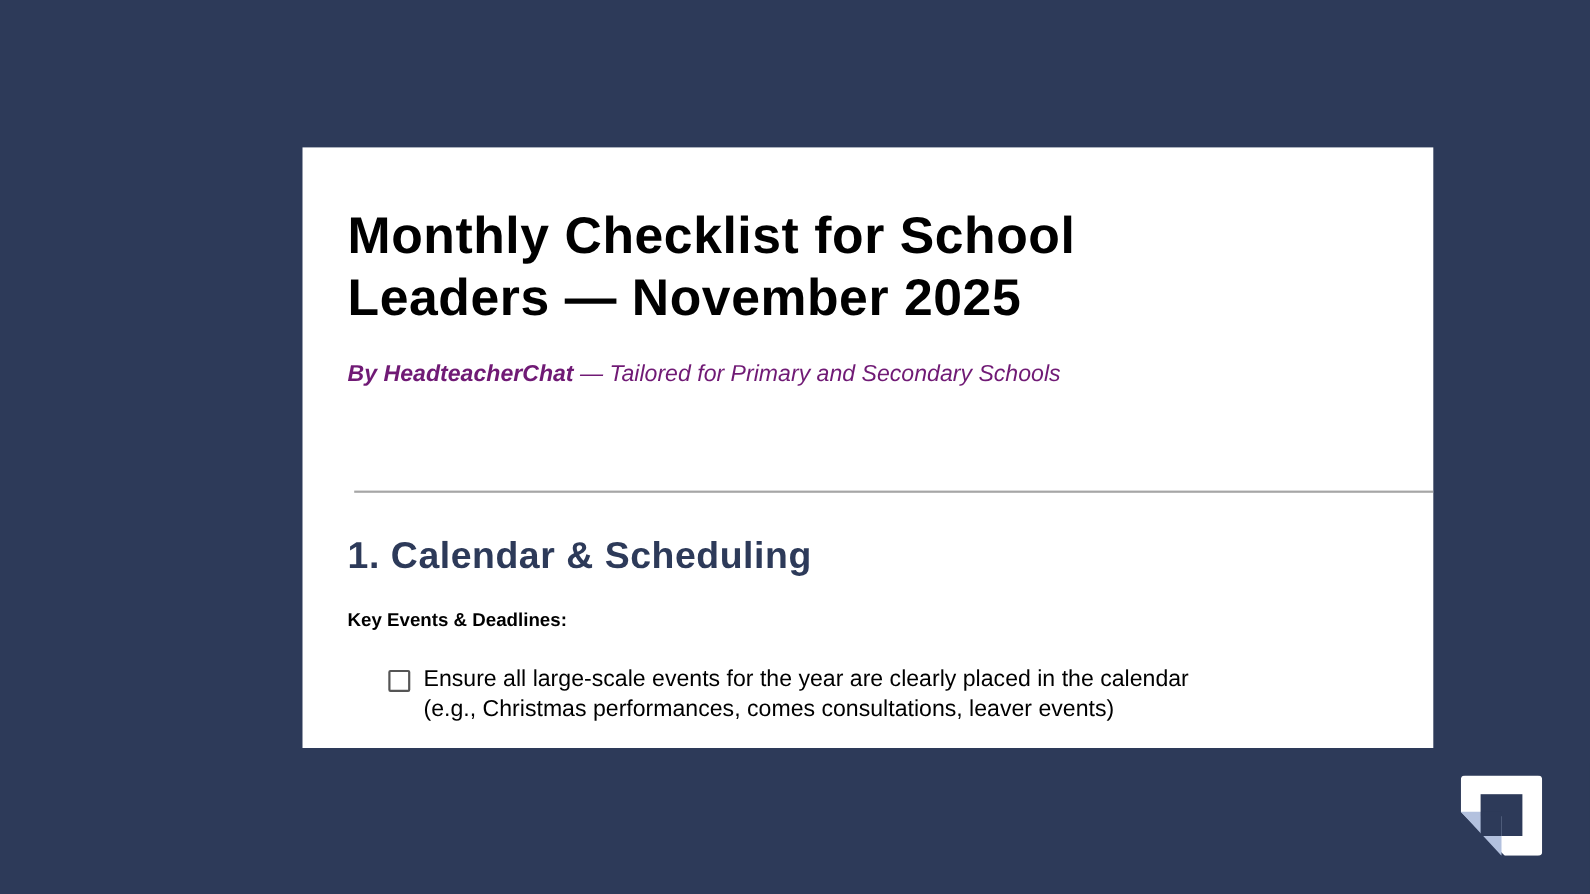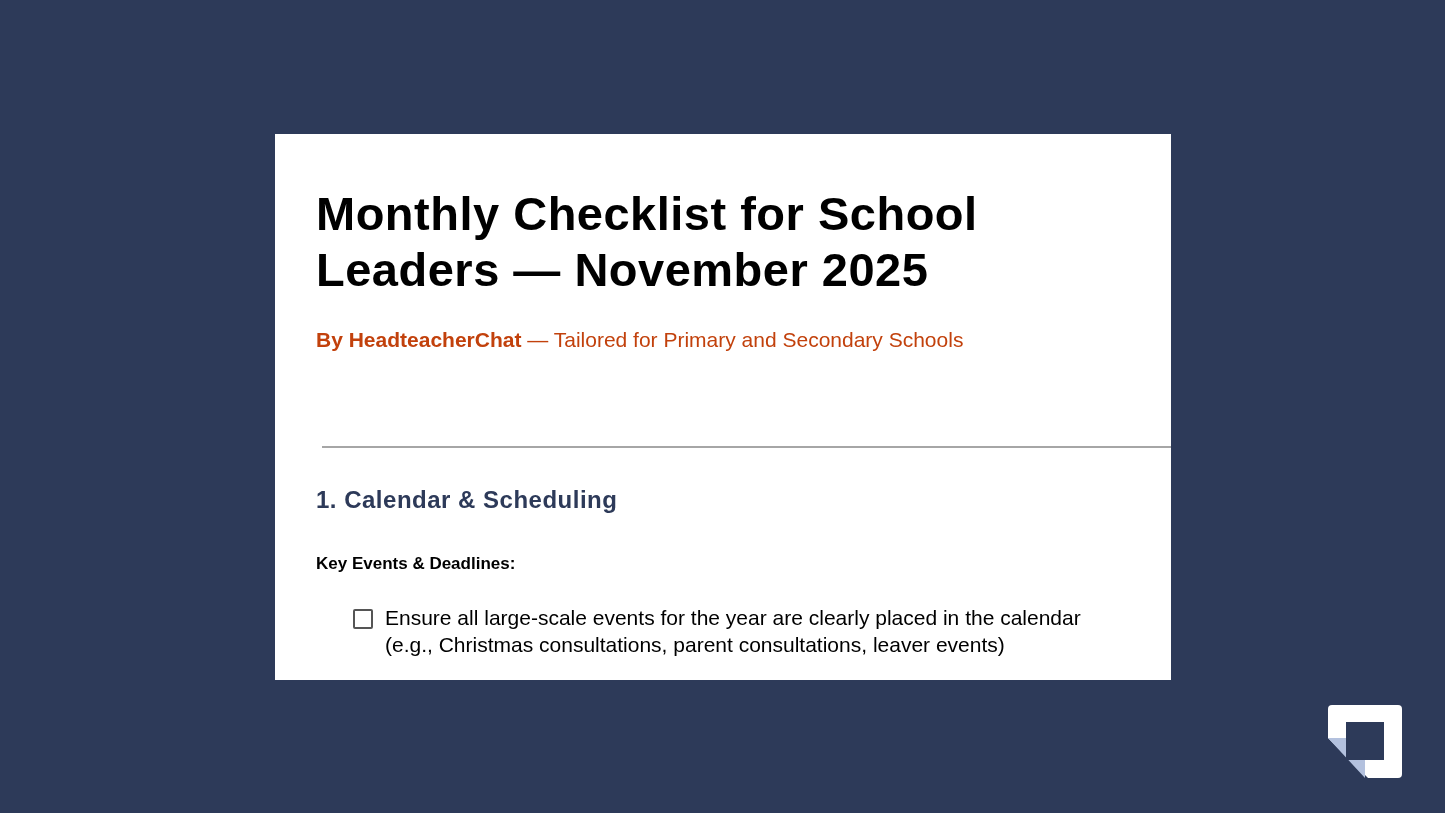--- a/index.html
+++ b/index.html
@@ -2,40 +2,40 @@
 <html><head>
   <meta charset="utf-8">
   <style>
     html, body { margin:0; padding:0; }
     body {
       width:1445px; height:813px; overflow:hidden;
       background:#2d3a59; position:relative;
       font-family:"Liberation Sans", sans-serif;
     }
     .page {
-      position:absolute; left:275px; top:134px; width:896px; height:546px;
+      position:absolute; left:275px; top:134px; width:1028px; height:546px;
       background:#ffffff; overflow:hidden;
     }
     .title {
       position:absolute; left:41px; top:52px; width:840px;
       font-size:47px; font-weight:bold; line-height:56px; color:#000;
       margin:0; letter-spacing:0.5px;
     }
     .meta {
       position:absolute; left:41px; top:192px; width:820px;
-      font-size:21px; line-height:27px; color:#c2410c;
+      font-size:21px; line-height:27px; color:#701a75;font-style:italic;
     }
     .meta b { font-weight:bold; }
     .divider {
       position:absolute; left:47px; top:312px; right:0; height:0;
       border-top:2px solid #a6a6a6;
     }
     .section-heading {
       position:absolute; left:41px; top:352px;
-      font-size:24px; font-weight:bold; color:#2d3a59; margin:0; letter-spacing:0.5px;
+      font-size:34px; font-weight:bold; color:#2d3a59; margin:0; letter-spacing:0.5px;
     }
     .subheading {
       position:absolute; left:41px; top:420px;
       font-size:17px; font-weight:bold; color:#000;
     }
     .checklist {
       position:absolute; left:78px; top:470px; width:760px;
     }
     .check-item { display:flex; align-items:flex-start; }
     .checkbox {
@@ -52,21 +52,21 @@
   <h1 class="title">Monthly Checklist for School Leaders — November 2025</h1>
   <div class="meta">
     <div><b>By HeadteacherChat</b><span> — Tailored for Primary and Secondary Schools</span></div>
   </div>
   <div class="divider"></div>
   <h2 class="section-heading">1. Calendar &amp; Scheduling</h2>
   <div class="subheading">Key Events &amp; Deadlines:</div>
   <div class="checklist">
     <div class="check-item">
       <span class="checkbox"></span>
-      <span class="check-text">Ensure all large-scale events for the year are clearly placed in the calendar (e.g., Christmas consultations, parent consultations, leaver events)</span>
+      <span class="check-text">Ensure all large-scale events for the year are clearly placed in the calendar (e.g., Christmas performances, comes consultations, leaver events)</span>
     </div>
   </div>
 </div>
 
 <div class="logo">
   <svg width="74" height="73" viewBox="0 0 74 73">
     <path d="M4 0 H70 Q74 0 74 4 V69 Q74 73 70 73 H40 L0 33 V4 Q0 0 4 0 Z" fill="#ffffff"></path>
     <rect x="18" y="17" width="38" height="38" fill="#2d3a59"></rect>
     <path d="M0 33 L18 33 L18 37 L37 37 L37 73 Z" fill="#b3c1de"></path>
     <path d="M18 33 L37 33 L37 55 L18 55 Z" fill="#2d3a59"></path>

